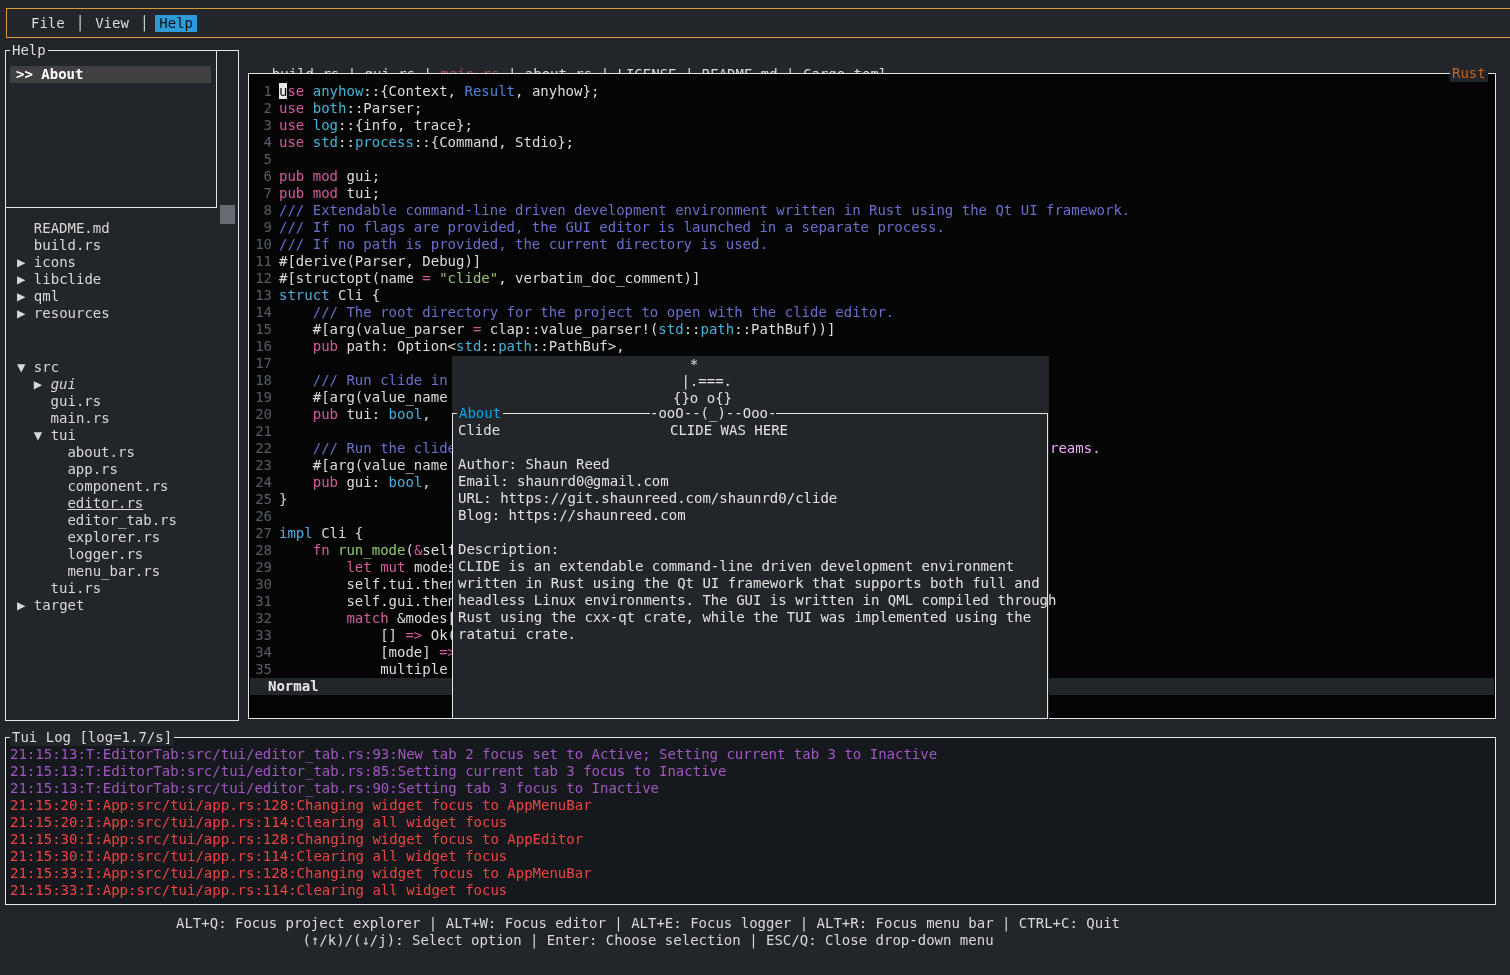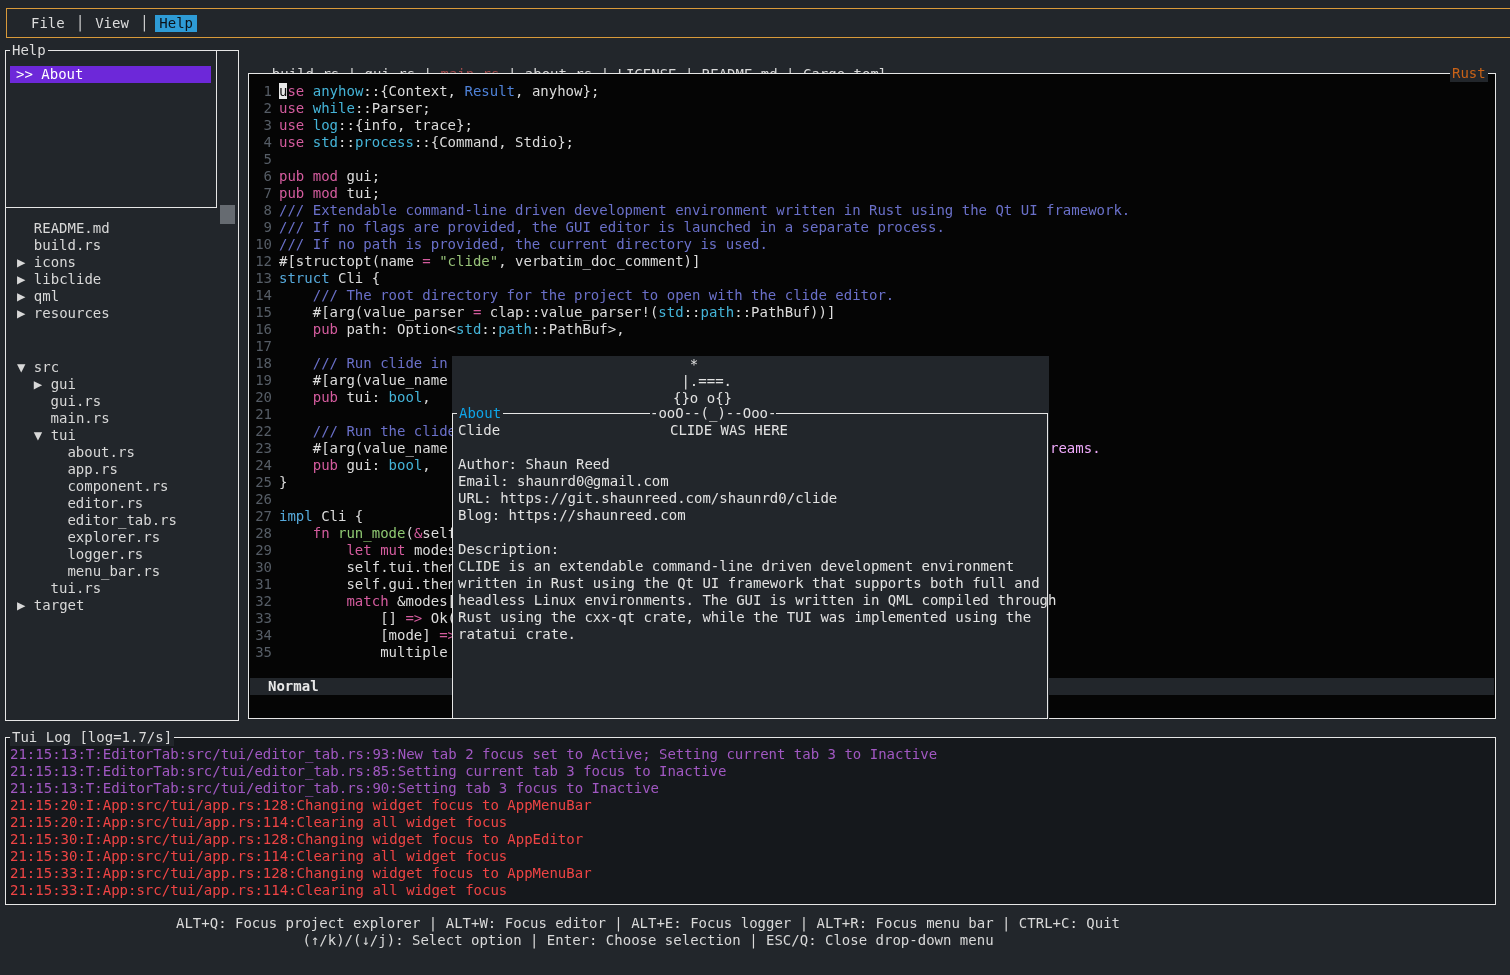--- a/index.html
+++ b/index.html
@@ -17,21 +17,21 @@
   .menu-item{padding:0 4px}
   .menu-item.active{background:#2e9bd6;color:#0c131a}
   .menu-sep{margin:0 7px;color:#d8d8d8}
 
   
   #help-dropdown{left:5px;top:50px;width:210px;height:156px;background:#22262b;
                  border:1px solid #e6e6e6;z-index:5}
   .panel-title{position:absolute;top:-9px;left:4px;background:#22262b;padding:0 2px}
   #help-dropdown-items{padding-top:15px}
   .dd-item{height:17px;margin:0 5px 0 4px;padding-left:6px;white-space:pre}
-  .dd-item.selected{background:#6d28d9;color:#ffffff;font-weight:normal}
+  .dd-item.selected{background:#404040;color:#ffffff;font-weight:bold}
 
   
   #file-explorer{left:5px;top:50px;width:232px;height:669px;border:1px solid #e6e6e6;z-index:1}
   #file-tree{position:absolute;left:0;top:169px;right:2px}
   .tree-row{height:17px;white-space:pre;color:#d8d8d8}
   #explorer-scroll-thumb{left:214px;top:154px;width:15px;height:19px;background:#666b71}
 
   
   #editor-tab-bar{left:255px;top:49px;height:17px;white-space:pre}
   .tab{color:#d8d8d8}
@@ -99,28 +99,28 @@
 
 <div id="file-explorer" class="abs">
   <div id="file-tree">
       <div class="tree-row" style="padding-left: 27.8px;">README.md</div>
       <div class="tree-row" style="padding-left: 27.8px;">build.rs</div>
       <div class="tree-row" style="padding-left: 11px;">▶ icons</div>
       <div class="tree-row" style="padding-left: 11px;">▶ libclide</div>
       <div class="tree-row" style="padding-left: 11px;">▶ qml</div>
       <div class="tree-row" style="padding-left: 11px;">▶ resources</div>
       <div class="tree-row" style="padding-left: 11px; margin-top: 37px;">▼ src</div>
-      <div class="tree-row" style="padding-left: 27.8px;">▶ gui</div>
+      <div class="tree-row" style="padding-left: 27.8px; font-style: italic;">▶ gui</div>
       <div class="tree-row" style="padding-left: 44.6px;">gui.rs</div>
       <div class="tree-row" style="padding-left: 44.6px;">main.rs</div>
       <div class="tree-row" style="padding-left: 27.8px;">▼ tui</div>
       <div class="tree-row" style="padding-left: 61.4px;">about.rs</div>
       <div class="tree-row" style="padding-left: 61.4px;">app.rs</div>
       <div class="tree-row" style="padding-left: 61.4px;">component.rs</div>
-      <div class="tree-row" style="padding-left: 61.4px;">editor.rs</div>
+      <div class="tree-row" style="padding-left: 61.4px; text-decoration: underline;">editor.rs</div>
       <div class="tree-row" style="padding-left: 61.4px;">editor_tab.rs</div>
       <div class="tree-row" style="padding-left: 61.4px;">explorer.rs</div>
       <div class="tree-row" style="padding-left: 61.4px;">logger.rs</div>
       <div class="tree-row" style="padding-left: 61.4px;">menu_bar.rs</div>
       <div class="tree-row" style="padding-left: 44.6px;">tui.rs</div>
       <div class="tree-row" style="padding-left: 11px;">▶ target</div>
     </div>
   <div id="explorer-scroll-thumb" class="abs"></div>
 </div>
 
@@ -138,21 +138,21 @@
 <span id="rust-label" class="abs">Rust</span>
 
 <div id="editor" class="abs">
   <div id="editor-code">
       <div class="code-row">
         <span class="lnum">1</span>
         <span class="lcode"><span class="tk-cur">u</span><span class="tk-kw">se</span><span class="tk-pl"> </span><span class="tk-mod">anyhow</span><span class="tk-pl">::{Context, </span><span class="tk-type">Result</span><span class="tk-pl">, anyhow};</span></span>
       </div>
       <div class="code-row">
         <span class="lnum">2</span>
-        <span class="lcode"><span class="tk-kw">use</span><span class="tk-pl"> </span><span class="tk-mod">while</span><span class="tk-pl">::Parser;</span></span>
+        <span class="lcode"><span class="tk-kw">use</span><span class="tk-pl"> </span><span class="tk-mod">both</span><span class="tk-pl">::Parser;</span></span>
       </div>
       <div class="code-row">
         <span class="lnum">3</span>
         <span class="lcode"><span class="tk-kw">use</span><span class="tk-pl"> </span><span class="tk-mod">log</span><span class="tk-pl">::{info, trace};</span></span>
       </div>
       <div class="code-row">
         <span class="lnum">4</span>
         <span class="lcode"><span class="tk-kw">use</span><span class="tk-pl"> </span><span class="tk-mod">std</span><span class="tk-pl">::</span><span class="tk-mod">process</span><span class="tk-pl">::{Command, Stdio};</span></span>
       </div>
       <div class="code-row">
@@ -171,20 +171,24 @@
         <span class="lnum">8</span>
         <span class="lcode"><span class="tk-com">/// Extendable command-line driven development environment written in Rust using the Qt UI framework.</span></span>
       </div>
       <div class="code-row">
         <span class="lnum">9</span>
         <span class="lcode"><span class="tk-com">/// If no flags are provided, the GUI editor is launched in a separate process.</span></span>
       </div>
       <div class="code-row">
         <span class="lnum">10</span>
         <span class="lcode"><span class="tk-com">/// If no path is provided, the current directory is used.</span></span>
+      </div>
+      <div class="code-row">
+        <span class="lnum">11</span>
+        <span class="lcode"><span class="tk-pl">#[derive(Parser, Debug)]</span></span>
       </div>
       <div class="code-row">
         <span class="lnum">12</span>
         <span class="lcode"><span class="tk-pl">#[structopt(name </span><span class="tk-kw">=</span><span class="tk-pl"> </span><span class="tk-str">"clide"</span><span class="tk-pl">, verbatim_doc_comment)]</span></span>
       </div>
       <div class="code-row">
         <span class="lnum">13</span>
         <span class="lcode"><span class="tk-skw">struct</span><span class="tk-pl"> Cli {</span></span>
       </div>
       <div class="code-row">

